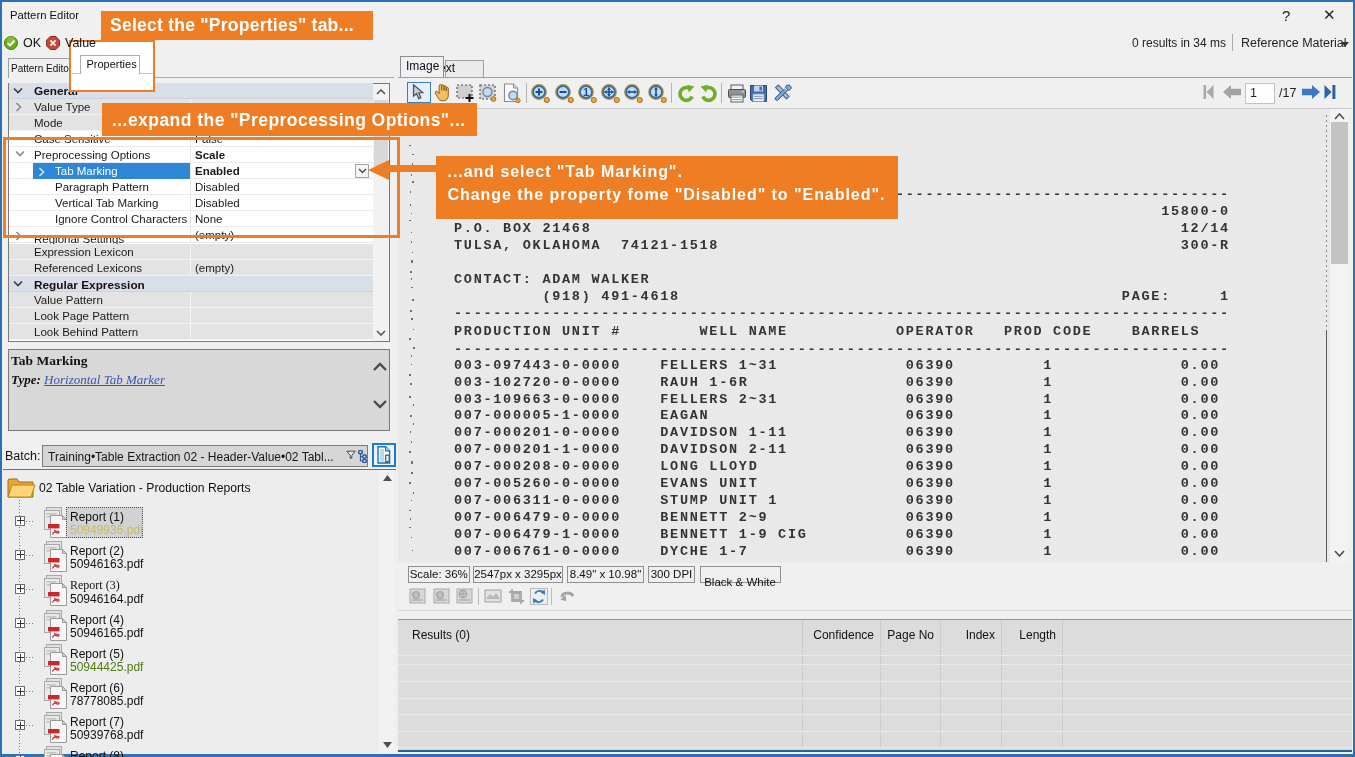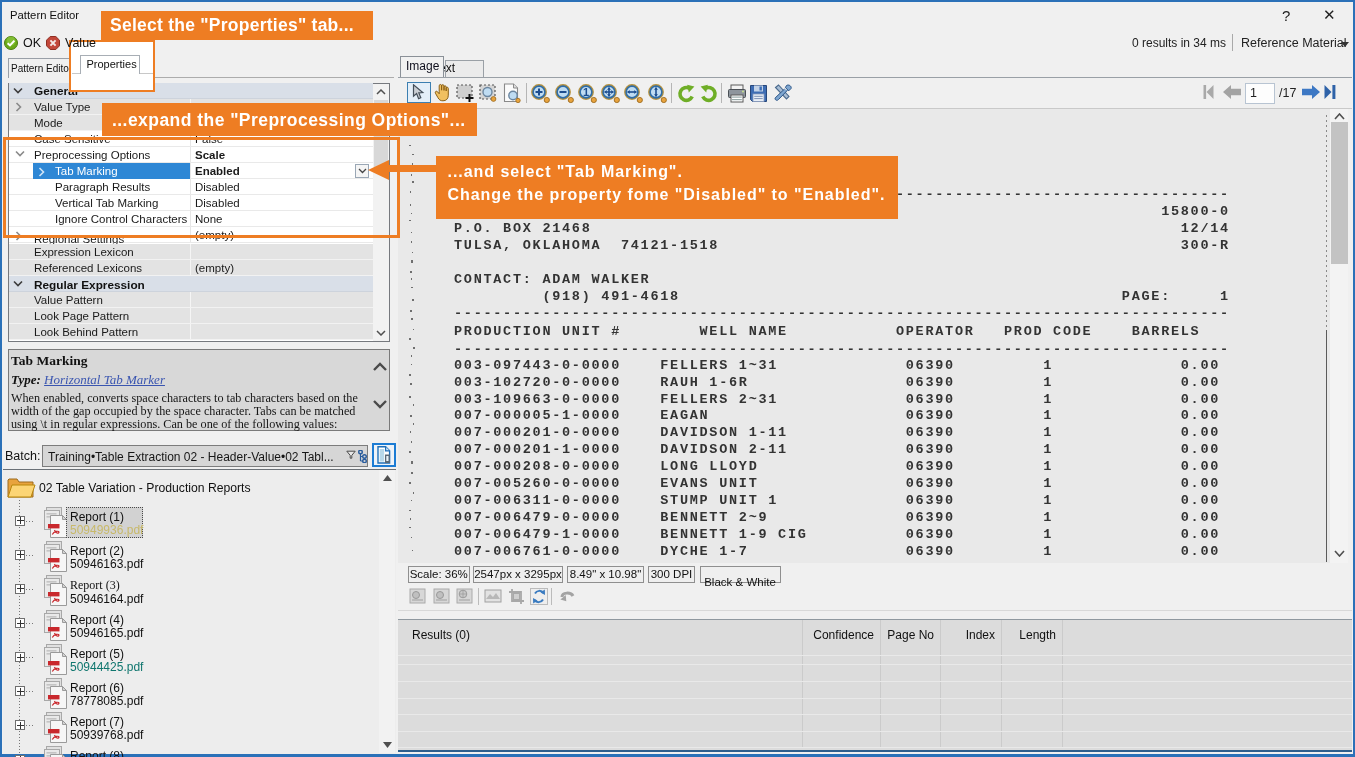--- a/index.html
+++ b/index.html
@@ -66,21 +66,21 @@
     <svg class="abs" style="left:38.0px;top:166.5px" width="7" height="10" viewBox="0 0 7 10">
       <polyline points="1.5,1 5.5,5 1.5,9" stroke="#cfe4f7" stroke-width="1.6" fill="none"></polyline>
     </svg>
     <div class="abs" style="left:195px;top:165.0px;font-size:11.5px;color:#1a1a1a;"><b>Enabled</b></div>
     <div class="abs" style="left:355px;top:164.0px;width:14px;height:14px;background:#f5f5f5;border:1px solid #9aa7b5;box-sizing:border-box;"></div>
     <svg class="abs" style="left:357.5px;top:168.0px" width="9" height="6" viewBox="0 0 9 6">
       <polyline points="1,1 4.5,4.5 8,1" stroke="#444" stroke-width="1.3" fill="none"></polyline>
     </svg>
     <div class="abs" style="left:9px;top:179.1px;width:364px;height:16.1px;background:#ffffff;border-bottom:1px solid #e9e9e9;box-sizing:border-box;"></div>
     <div class="abs" style="left:190px;top:179.1px;width:1px;height:15.1px;background:#e6e6e6;"></div>
-    <div class="abs" style="left:55px;top:181.1px;font-size:11.5px;color:#1a1a1a;">Paragraph Results</div>
+    <div class="abs" style="left:55px;top:181.1px;font-size:11.5px;color:#1a1a1a;">Paragraph Pattern</div>
     <div class="abs" style="left:195px;top:181.1px;font-size:11.5px;color:#1a1a1a;">Disabled</div>
     <div class="abs" style="left:9px;top:195.2px;width:364px;height:16.1px;background:#ffffff;border-bottom:1px solid #e9e9e9;box-sizing:border-box;"></div>
     <div class="abs" style="left:190px;top:195.2px;width:1px;height:15.1px;background:#e6e6e6;"></div>
     <div class="abs" style="left:55px;top:197.2px;font-size:11.5px;color:#1a1a1a;">Vertical Tab Marking</div>
     <div class="abs" style="left:195px;top:197.2px;font-size:11.5px;color:#1a1a1a;">Disabled</div>
     <div class="abs" style="left:9px;top:211.3px;width:364px;height:16.1px;background:#ffffff;border-bottom:1px solid #e9e9e9;box-sizing:border-box;"></div>
     <div class="abs" style="left:190px;top:211.3px;width:1px;height:15.1px;background:#e6e6e6;"></div>
     <div class="abs" style="left:55px;top:213.3px;font-size:11.5px;color:#1a1a1a;">Ignore Control Characters</div>
     <div class="abs" style="left:195px;top:213.3px;font-size:11.5px;color:#1a1a1a;">None</div>
     <div class="abs" style="left:9px;top:227.4px;width:364px;height:16.1px;background:#ffffff;border-bottom:1px solid #e9e9e9;box-sizing:border-box;"></div>
@@ -115,21 +115,20 @@
     <svg class="abs" style="left:376px;top:89px" width="10" height="6" viewBox="0 0 10 6">
       <polyline points="1,5 5,1 9,5" stroke="#505050" stroke-width="1.5" fill="none"></polyline>
     </svg>
     <svg class="abs" style="left:376px;top:330px" width="10" height="6" viewBox="0 0 10 6">
       <polyline points="1,1 5,5 9,1" stroke="#505050" stroke-width="1.5" fill="none"></polyline>
     </svg>
     <div class="abs" style="left:374px;top:100px;width:14px;height:70px;background:#d8d8d8;"></div>
     <div class="abs" style="left:8px;top:349px;width:382px;height:82px;background:#d8d8d8;border:1px solid #7a7a7a;box-sizing:border-box;overflow:hidden;"></div>
     <div class="abs" style="left:11px;top:353px;font-family:'Liberation Serif',serif;font-size:13.5px;font-weight:bold;color:#111;">Tab Marking</div>
     <div class="abs" style="left:11px;top:372px;font-family:'Liberation Serif',serif;font-size:13px;color:#111;"><span style="font-weight:bold;font-style:italic;">Type:</span> <a style="color:#3a55b0;font-style:italic;text-decoration:underline;">Horizontal Tab Marker</a></div>
-    <div class="abs" style="left:11px;top:391.5px;width:352px;font-family:'Liberation Serif',serif;font-size:12.2px;line-height:13.4px;color:#161616;white-space:nowrap;">When enabled, converts space characters to tab characters based on the<br>width of the gap occupied by the space character. Tabs can be matched<br>using \t in regular expressions. Can be one of the following values:</div>
     <svg class="abs" style="left:372px;top:362px" width="16" height="10" viewBox="0 0 16 10">
       <polyline points="2,8 8,2 14,8" stroke="#4a4a4a" stroke-width="2.4" fill="none"></polyline>
     </svg>
     <svg class="abs" style="left:372px;top:399px" width="16" height="10" viewBox="0 0 16 10">
       <polyline points="2,2 8,8 14,2" stroke="#4a4a4a" stroke-width="2.4" fill="none"></polyline>
     </svg>
     <div class="abs" style="left:5px;top:449px;font-size:12.5px;color:#111;">Batch:</div>
     <div class="abs" style="left:42px;top:445px;width:326px;height:22px;background:#d6d6d6;border:1px solid #7c7c7c;box-sizing:border-box;"></div>
     <div class="abs" style="left:48px;top:449.5px;font-size:12px;color:#161616;white-space:nowrap;">Training•Table Extraction 02 - Header-Value•02 Tabl...</div>
     <svg class="abs" style="left:346px;top:450px" width="21" height="13" viewBox="0 0 21 13">
@@ -227,21 +226,21 @@
 <rect x="3.5" y="0.5" width="15" height="19" fill="#e0e0e0" stroke="#a8a8a8"></rect>
 <rect x="1.5" y="3.5" width="15" height="19" fill="#e9e9e9" stroke="#a8a8a8"></rect>
 <rect x="3.5" y="6" width="10" height="1.6" fill="#c4c4c4"></rect>
       <rect x="3.5" y="9" width="10" height="1.6" fill="#c4c4c4"></rect>
 <path d="M7.5,8.5 L19.5,8.5 L23.5,12.5 L23.5,30.5 L7.5,30.5 Z" fill="#f6f6f6" stroke="#9a9a9a"></path>
 <path d="M19.5,8.5 L19.5,12.5 L23.5,12.5 Z" fill="#d4d4d4" stroke="#9a9a9a"></path>
 <rect x="5" y="17" width="11.5" height="4.4" fill="#c9282d"></rect>
 <path d="M11.5,23 c1,2.8 3,3.8 4.2,2.8 c0.9,-0.9 -0.5,-1.9 -2.4,-1.4 c-1.9,0.5 -3.5,2 -4,3" fill="none" stroke="#c9282d" stroke-width="1.2"></path>
 </svg>
     <div class="abs" style="left:70px;top:646.6px;font-size:12px;color:#111;">Report (5)</div>
-    <div class="abs" style="left:70px;top:659.9px;font-size:12px;color:#0f766e;">50944425.pdf</div>
+    <div class="abs" style="left:70px;top:659.9px;font-size:12px;color:#4d7c0f;">50944425.pdf</div>
     <div class="abs" style="left:20px;top:691.2px;width:15px;height:1px;background-image:repeating-linear-gradient(90deg,#777 0,#777 1px,transparent 1px,transparent 3px);"></div>
     <div class="abs" style="left:15px;top:686.2px;width:10px;height:10px;background:#fff;border:1px solid #6f6f6f;box-sizing:border-box;"></div>
     <div class="abs" style="left:16.5px;top:690.8px;width:7px;height:1px;background:#333;"></div>
     <div class="abs" style="left:19.5px;top:687.8px;width:1px;height:7px;background:#333;"></div>
     <svg class="abs" style="left:42.5px;top:677.8px" width="27" height="32" viewBox="0 0 27 32">
 <rect x="3.5" y="0.5" width="15" height="19" fill="#e0e0e0" stroke="#a8a8a8"></rect>
 <rect x="1.5" y="3.5" width="15" height="19" fill="#e9e9e9" stroke="#a8a8a8"></rect>
 <rect x="3.5" y="6" width="10" height="1.6" fill="#c4c4c4"></rect>
       <rect x="3.5" y="9" width="10" height="1.6" fill="#c4c4c4"></rect>
 <path d="M7.5,8.5 L19.5,8.5 L23.5,12.5 L23.5,30.5 L7.5,30.5 Z" fill="#f6f6f6" stroke="#9a9a9a"></path>

